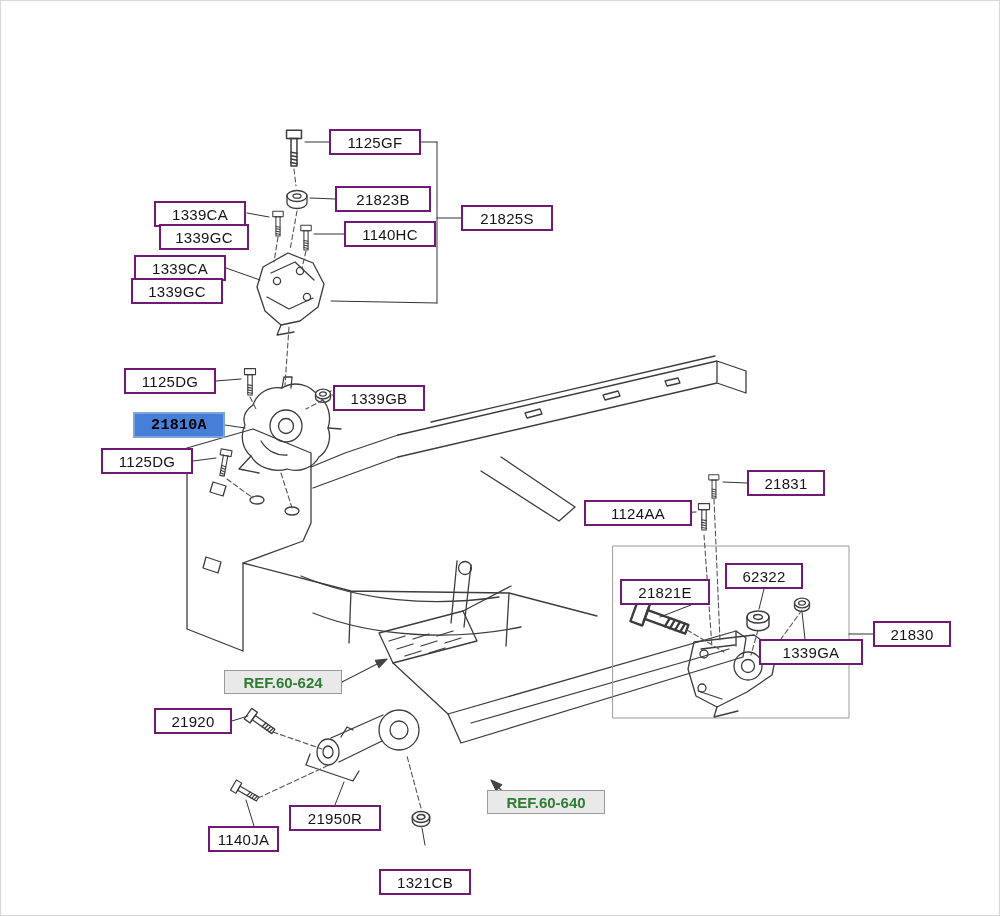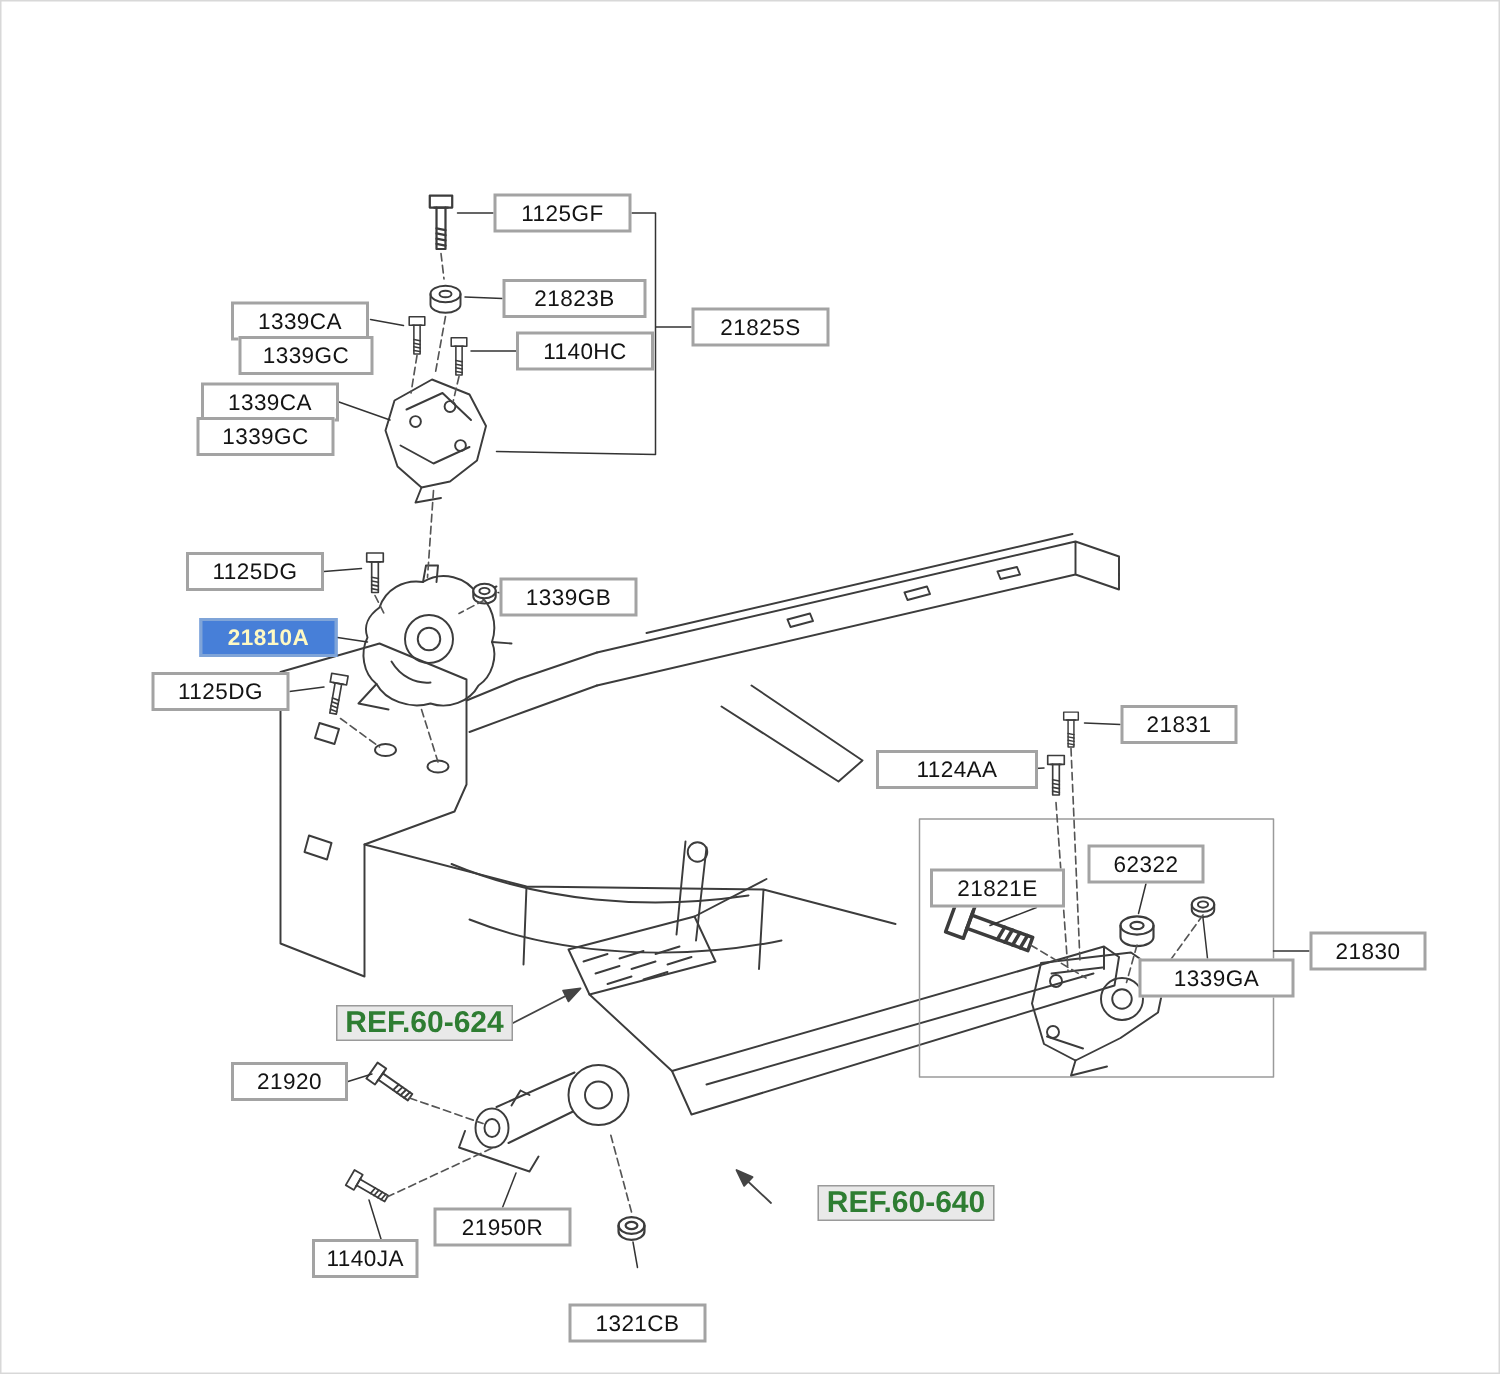--- a/index.html
+++ b/index.html
@@ -4,30 +4,30 @@
 <style>
   html,body{margin:0;padding:0;background:#fff;}
   .stage{
     position:relative;width:1000px;height:916px;background:#ffffff;
     border:1px solid #d8d8d8;box-sizing:border-box;overflow:hidden;
     font-family:"Liberation Sans",sans-serif;
   }
   .stage svg{position:absolute;left:0;top:0;}
   .plabel{
     position:absolute;height:26px;box-sizing:border-box;
-    border:2px solid #a3a3a3;background:#ffffff;color:#141414;
+    border:2px solid #701a75;background:#ffffff;color:#141414;
     font-size:15px;letter-spacing:.3px;
     display:flex;align-items:center;justify-content:center;
     cursor:pointer;z-index:5;white-space:nowrap;
   }
-  .plabel.hl{background:#477fd8;border-color:#7fa4d8;color:#fef9c3;font-weight:bold;}
+  .plabel.hl{background:#477fd8;border-color:#7fa4d8;color:#000000;font-weight:bold;font-family:Liberation Mono, monospace;}
   .ref{
     position:absolute;height:24px;box-sizing:border-box;
     border:1px solid #9a9a9a;background:#e9e9e9;color:#2e7d32;
-    font-weight:bold;font-size:20px;
+    font-weight:bold;font-size:15px;
     display:flex;align-items:center;justify-content:center;
     cursor:pointer;z-index:5;white-space:nowrap;
   }
 </style>
 </head>
 <body>
 
 <div class="stage">
 
   <svg width="1000" height="916" viewBox="0 0 1000 916" stroke="#3c3c3c" stroke-width="1.3" fill="none" stroke-linecap="round" stroke-linejoin="round">
@@ -180,15 +180,15 @@
   <div class="plabel" style="left:583px;top:499px;width:108px">1124AA</div>
   <div class="plabel" style="left:619px;top:578px;width:90px">21821E</div>
   <div class="plabel" style="left:724px;top:562px;width:78px">62322</div>
   <div class="plabel" style="left:758px;top:638px;width:104px">1339GA</div>
   <div class="plabel" style="left:872px;top:620px;width:78px">21830</div>
   <div class="ref" style="left:223px;top:669px;width:118px">REF.60-624</div>
   <div class="plabel" style="left:153px;top:707px;width:78px">21920</div>
   <div class="plabel" style="left:207px;top:825px;width:71px">1140JA</div>
   <div class="plabel" style="left:288px;top:804px;width:92px">21950R</div>
   <div class="plabel" style="left:378px;top:868px;width:92px">1321CB</div>
-  <div class="ref" style="left:544px;top:789px;width:118px">REF.60-640</div>
+  <div class="ref" style="left:486px;top:789px;width:118px">REF.60-640</div>
 
 </div>
 
 </body></html>

